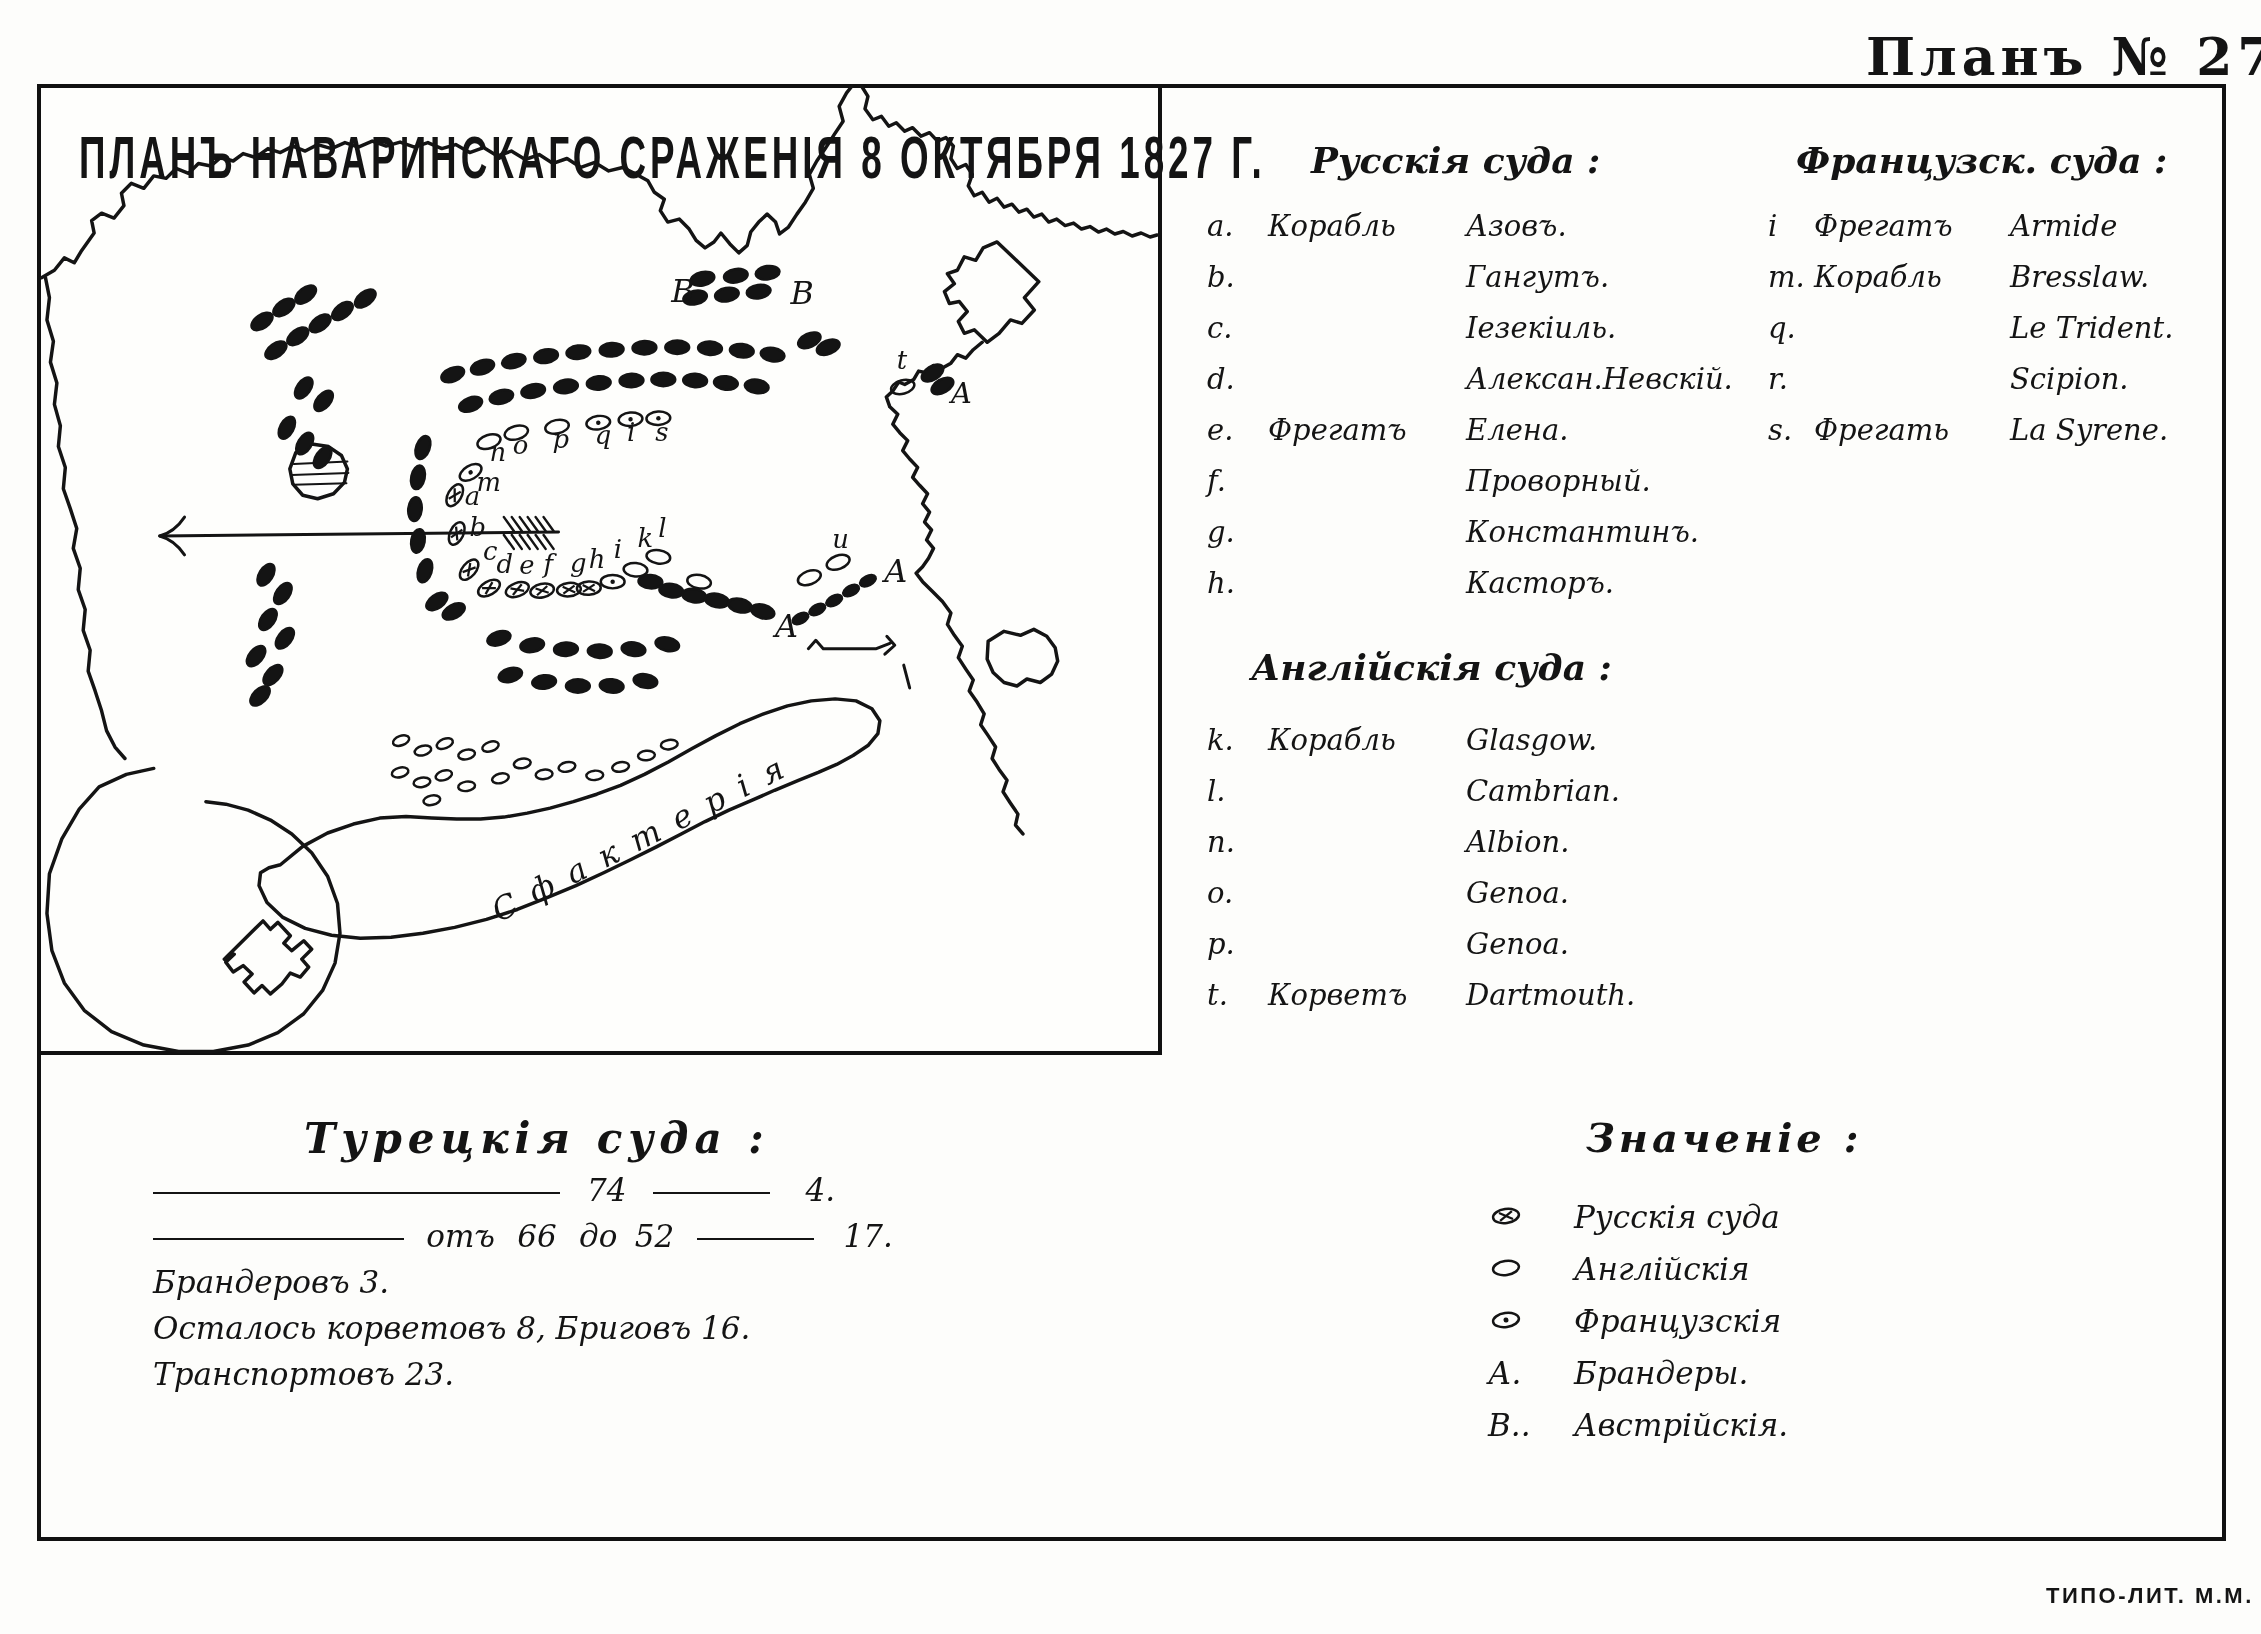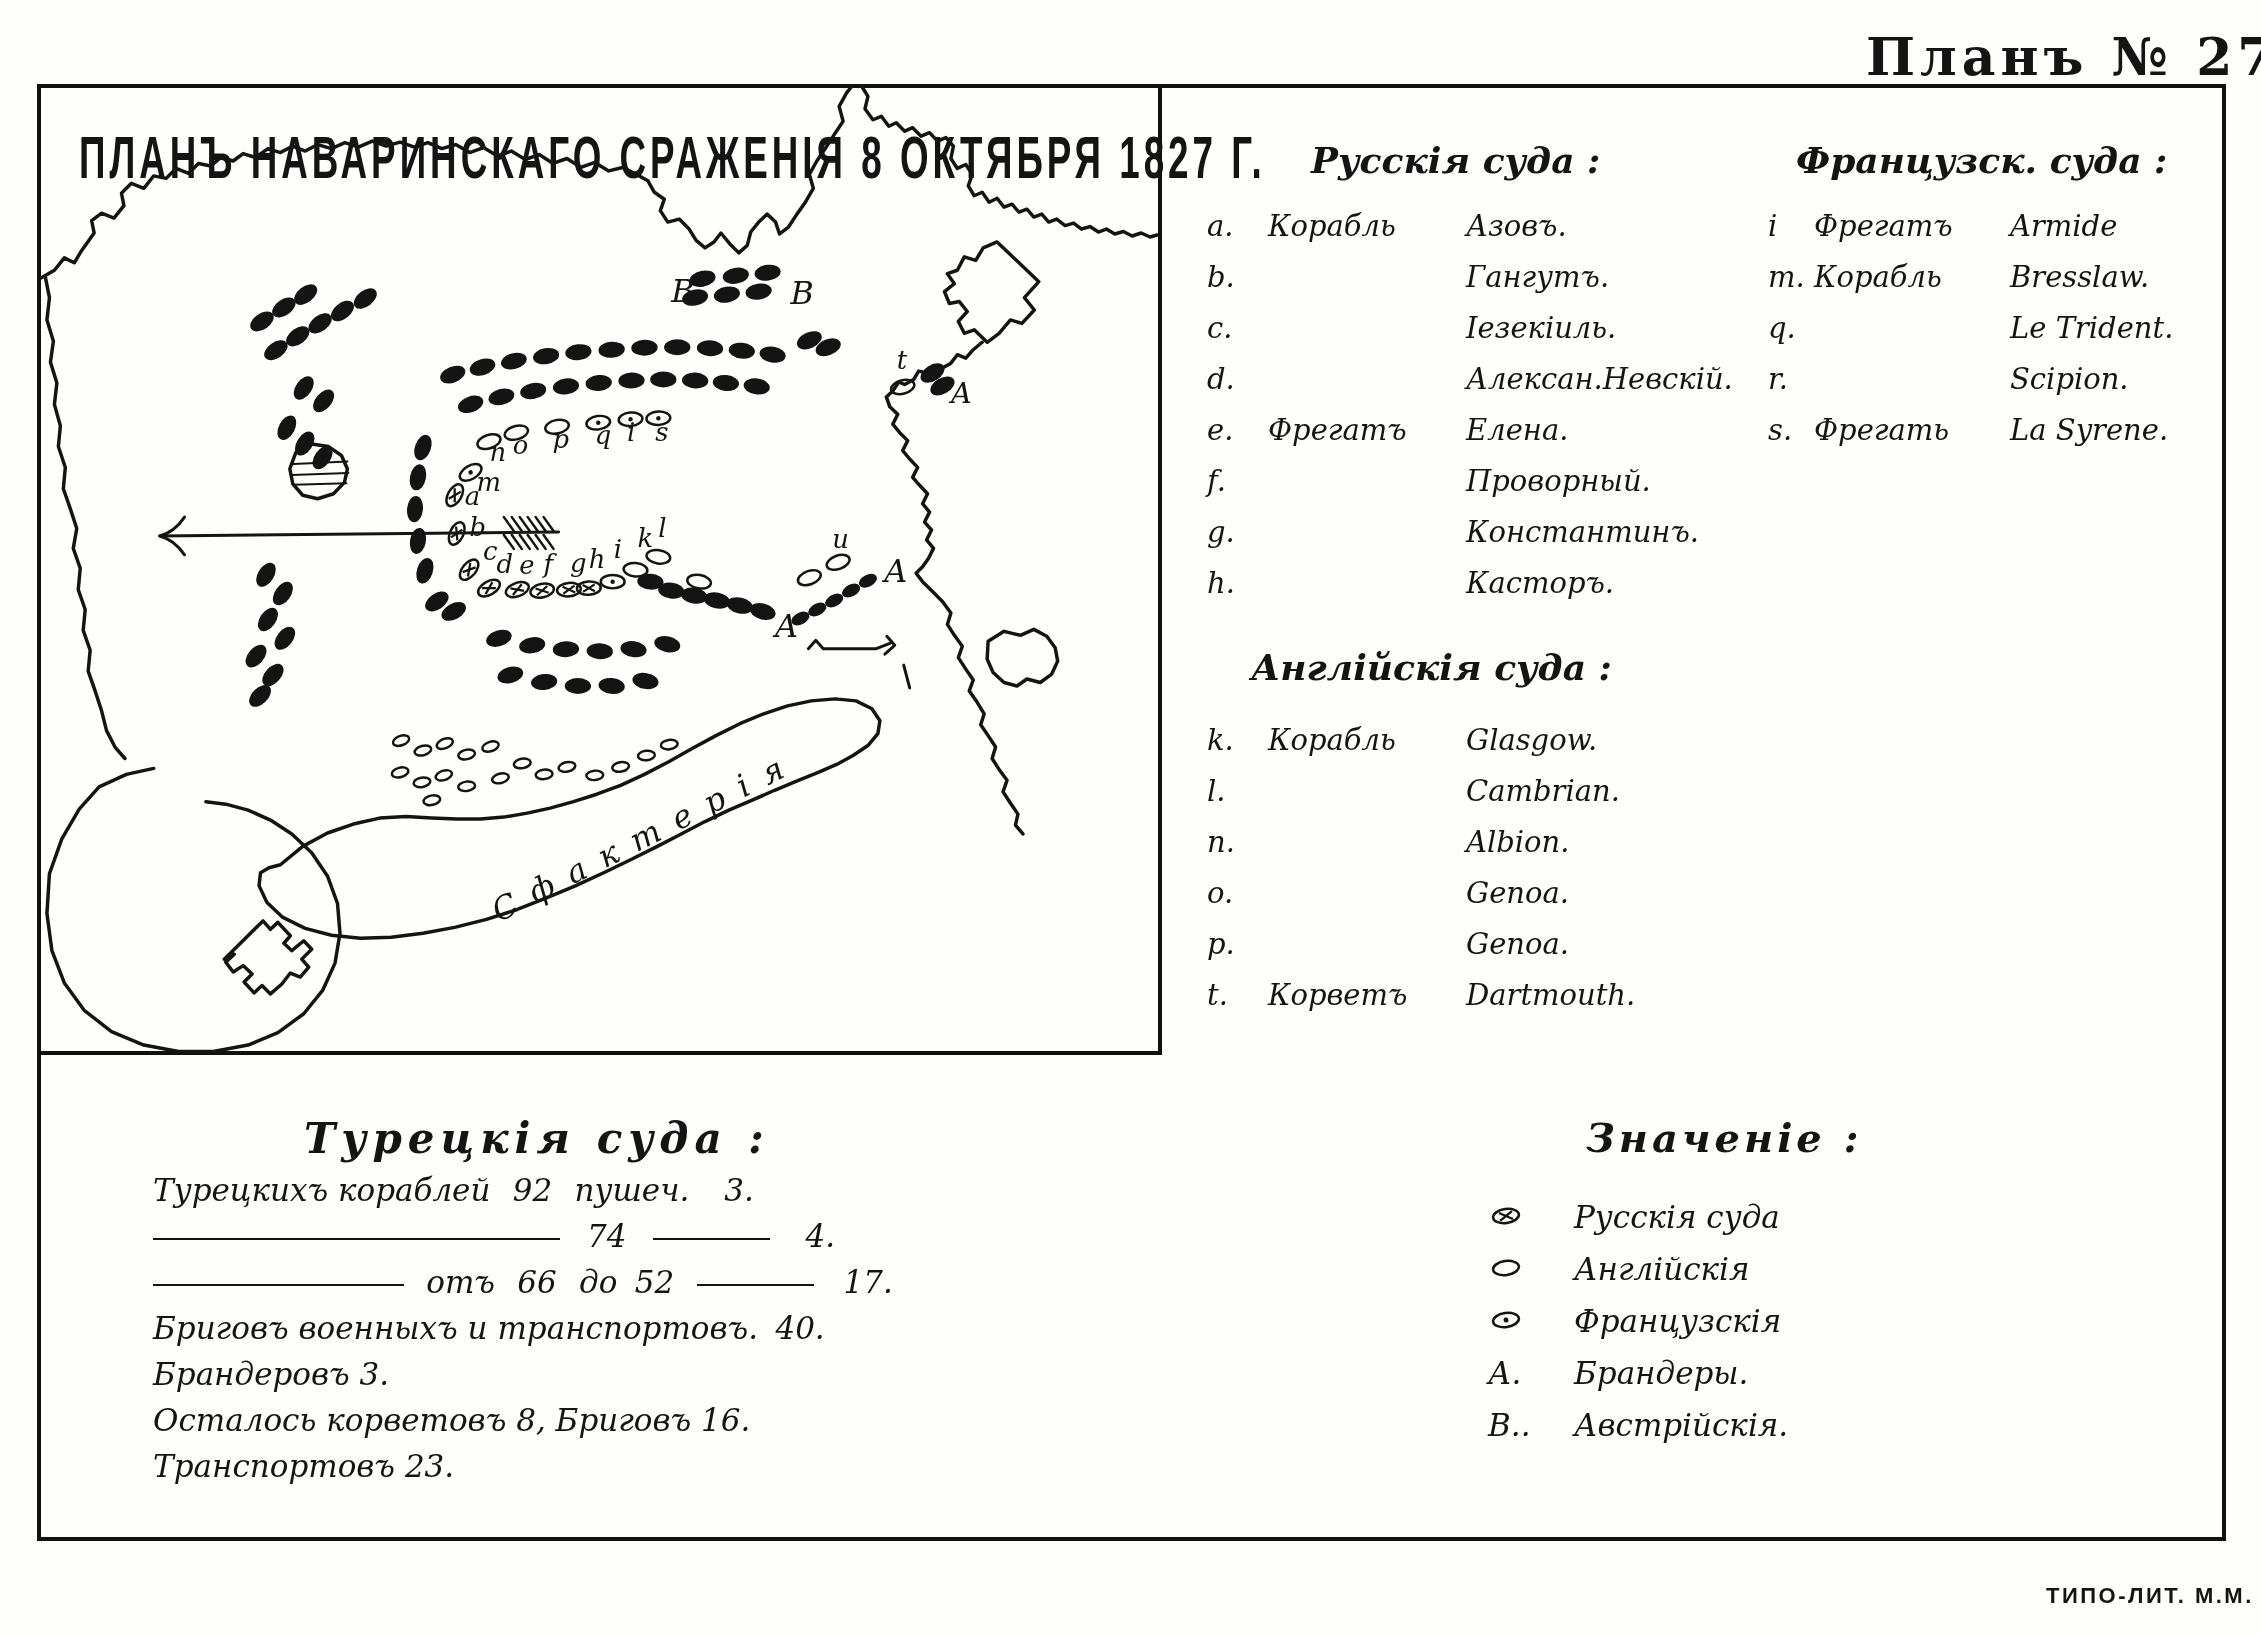--- a/index.html
+++ b/index.html
@@ -625,24 +625,22 @@
     </div>
     <div class="lrow">
       <span class="l-letter">t.</span>
       <span class="l-type">Корветъ</span>
       <span class="l-name">Dartmouth.</span>
     </div>
   </div>
 
 <div class="abs turk-header">Турецкія суда :</div>
 <div class="abs turk-lines" id="turk-lines">
-    <div class="tline"><span class="tseg">Турецкихъ кораблей</span><span class="tseg" style="margin-left: 22.3px;">92</span><span class="tseg" style="margin-left: 22.3px;">пушеч.</span><span class="tseg" style="margin-left: 35px;">3.</span></div>
     <div class="tline"><span class="tdash" style="width: 407px;"></span><span class="tseg" style="margin-left: 27px;">74</span><span class="tdash" style="width: 117px; margin-left: 27px;"></span><span class="tseg" style="margin-left: 35px;">4.</span></div>
     <div class="tline"><span class="tdash" style="width: 251px;"></span><span class="tseg" style="margin-left: 22.3px;">отъ</span><span class="tseg" style="margin-left: 22.3px;">66</span><span class="tseg" style="margin-left: 22.3px;">до</span><span class="tseg" style="margin-left: 17.4px;">52</span><span class="tdash" style="width: 117px; margin-left: 22.3px;"></span><span class="tseg" style="margin-left: 30px;">17.</span></div>
-    <div class="tline"><span class="tseg">Бриговъ военныхъ и транспортовъ.</span><span class="tseg" style="margin-left: 17.4px;">40.</span></div>
     <div class="tline"><span class="tseg">Брандеровъ 3.</span></div>
     <div class="tline"><span class="tseg">Осталось корветовъ 8, Бриговъ 16.</span></div>
     <div class="tline"><span class="tseg">Транспортовъ 23.</span></div>
   </div>
 
 <div class="abs legend-header">Значеніе :</div>
 <div class="abs legend-rows" id="legend-rows">
     <div class="lgrow">
       <span class="lgsym"><svg width="40" height="22" viewBox="0 0 80 44">
           <g transform="translate(40,22) rotate(-8)">

